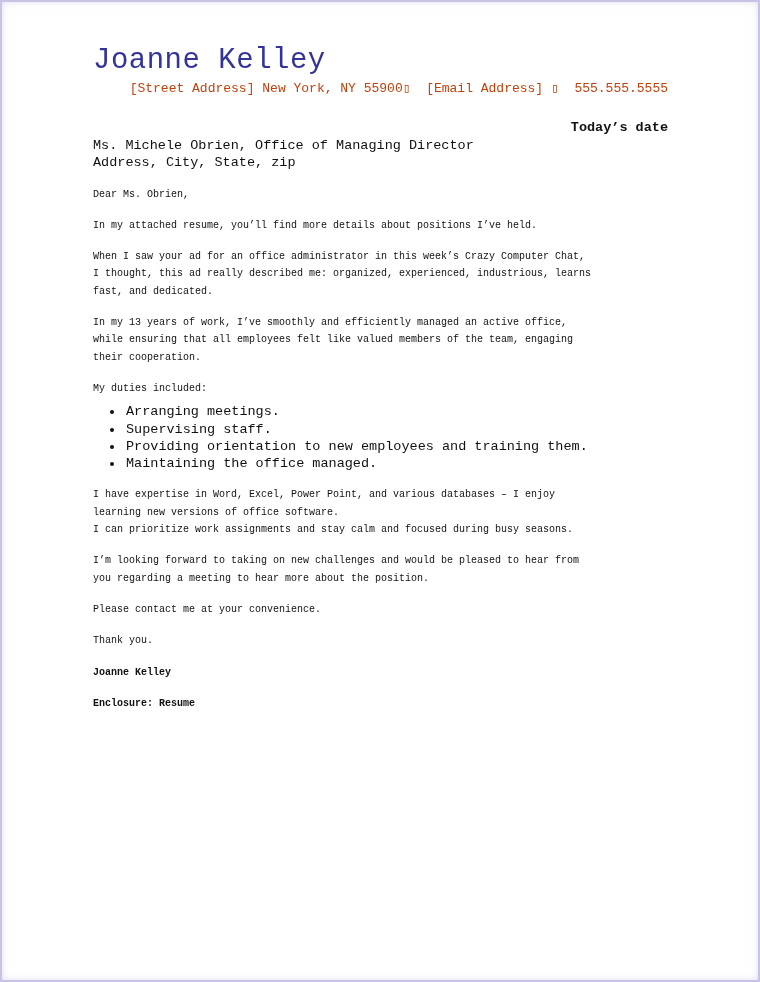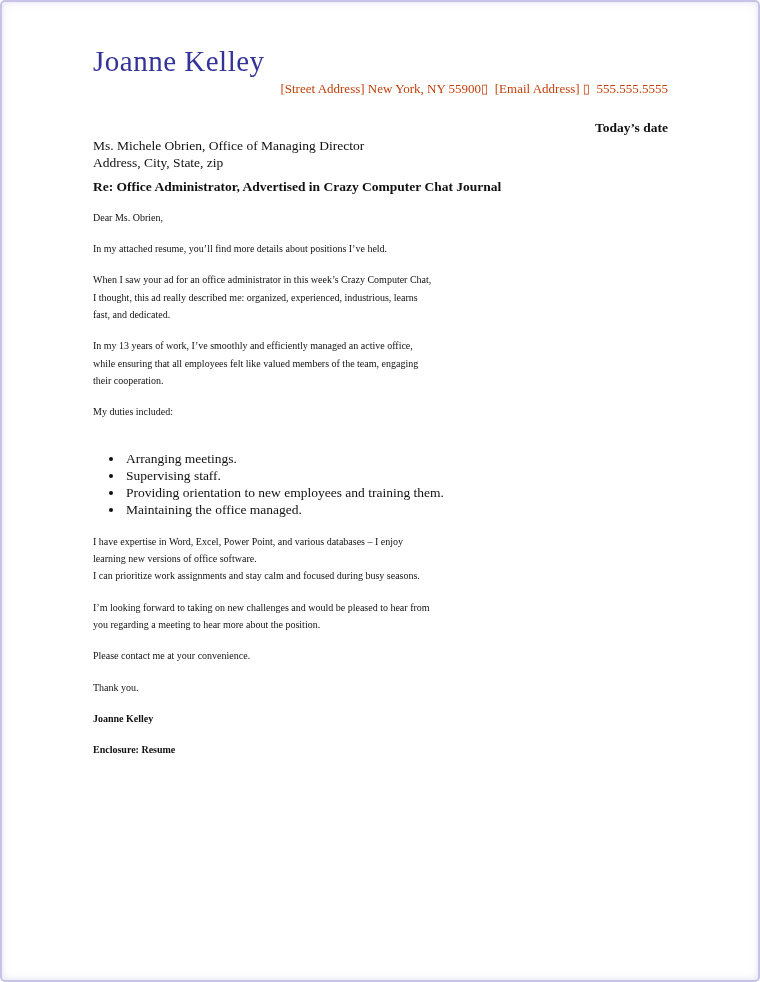--- a/index.html
+++ b/index.html
@@ -6,24 +6,24 @@
     margin: 0;
     padding: 0;
     background: #ffffff;
   }
   .page {
     width: 760px;
     height: 982px;
     box-sizing: border-box;
     background: #ffffff;
     border: 2px solid #c7c3e6;
-    border-radius: 5px;
+    border-radius: 0;
     box-shadow: inset 0 0 7px rgba(199,195,230,0.55);
     overflow: hidden;
-    font-family: Liberation Serif, serif;
+    font-family: Liberation Mono, monospace;
     color: #111111;
   }
   .content {
     padding: 42px 90px 0 91px;
   }
   .sender-name {
     margin: 0;
     font-size: 29px;
     line-height: 34px;
     font-weight: 400;
@@ -56,21 +56,21 @@
     font-weight: 700;
   }
   .para {
     margin: 14px 0 0 0;
     font-size: 10px;
     line-height: 17.3px;
     white-space: pre-line;
   }
   .bold { font-weight: 700; }
   ul.duties {
-    margin: 29px 0 0 0;
+    margin: 6px 0 0 0;
     padding-left: 31px;
     font-size: 13.5px;
     line-height: 17.3px;
   }
   ul.duties li {
     list-style-type: disc;
     padding-left: 2px;
   }
 </style>
 </head>
@@ -83,21 +83,20 @@
 
     <div class="contact-line">[Street Address] New York, NY 55900▯  [Email Address] ▯  555.555.5555</div>
 
     <div class="date-line">Today’s date</div>
 
     <div class="recipient">
       <div>Ms. Michele Obrien, Office of Managing Director</div>
       <div>Address, City, State, zip</div>
     </div>
 
-    <div class="subject-line">Re: Office Administrator, Advertised in Crazy Computer Chat Journal</div>
 
     <p class="para">Dear Ms. Obrien,</p>
 
     <p class="para">In my attached resume, you’ll find more details about positions I’ve held.</p>
 
     <p class="para">When I saw your ad for an office administrator in this week’s Crazy Computer Chat,
 I thought, this ad really described me: organized, experienced, industrious, learns
 fast, and dedicated.</p>
 
     <p class="para">In my 13 years of work, I’ve smoothly and efficiently managed an active office,

